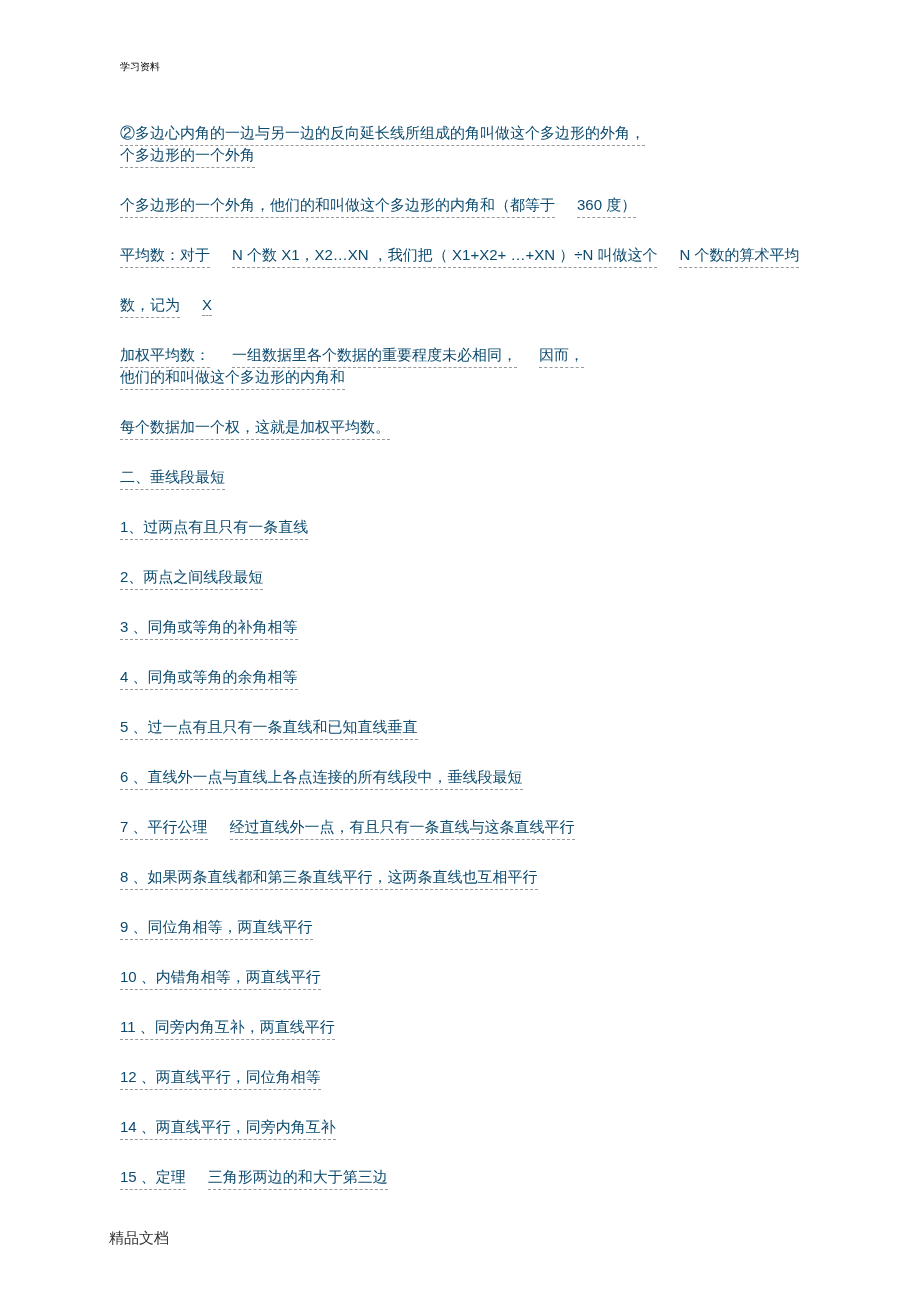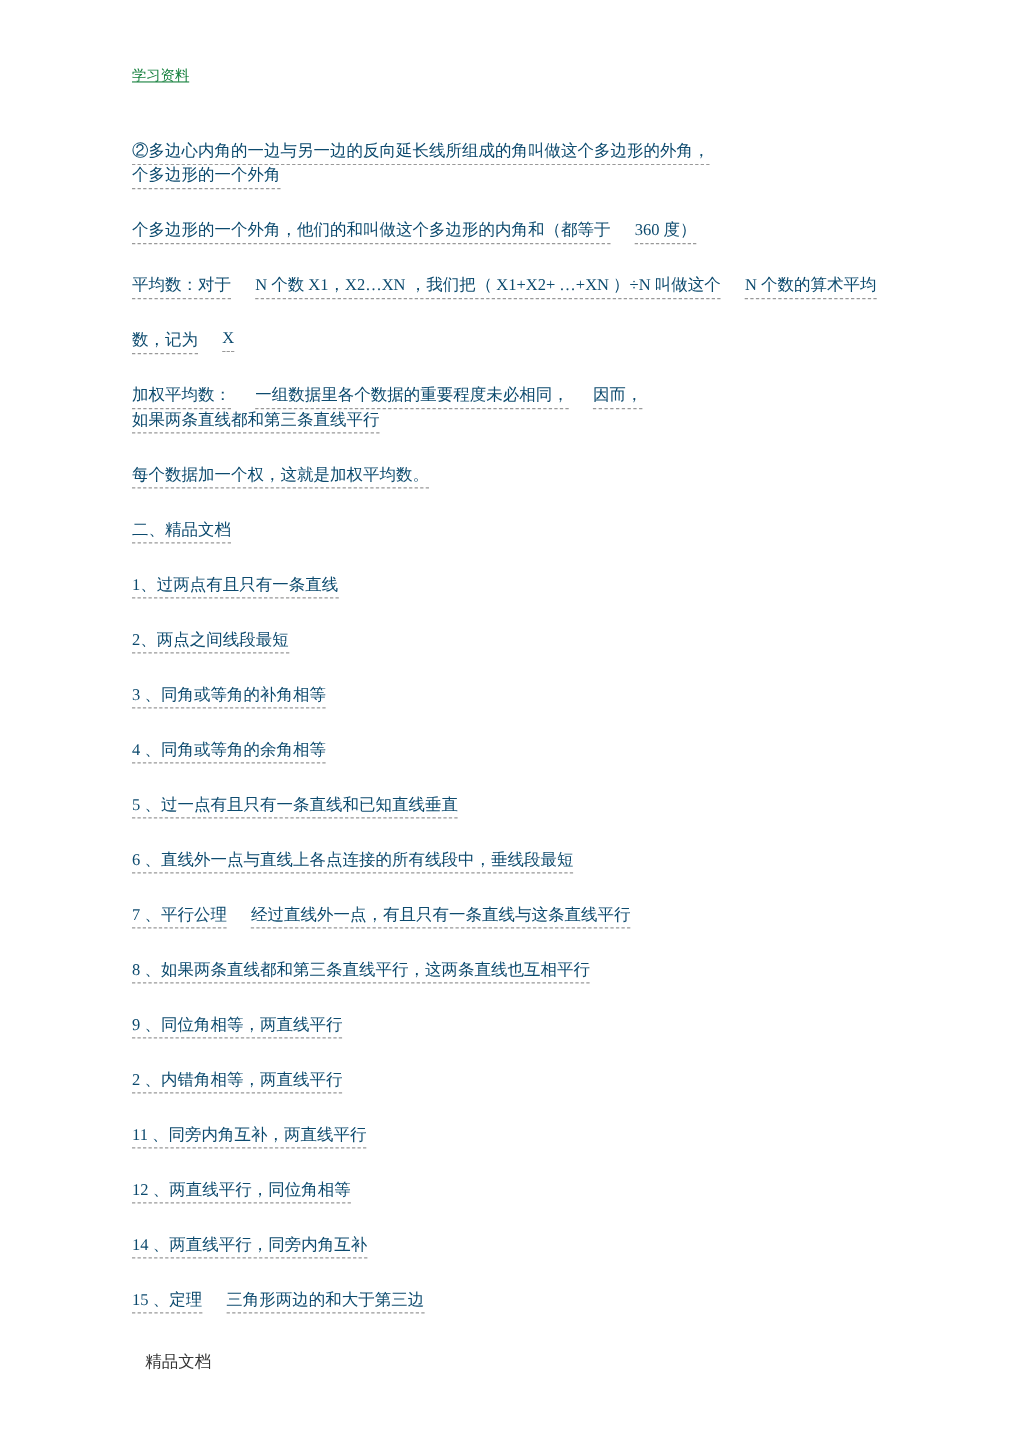--- a/index.html
+++ b/index.html
@@ -9,48 +9,47 @@
     font-family: "SimSun", "宋体", serif;
   }
   .page {
     width: 920px;
     height: 1303px;
     box-sizing: border-box;
     padding: 60px 120px 40px 120px;
     position: relative;
   }
   .header {
-    font-size: 13px;
-    color: #15803d;
+    font-size: 10px;
+    color: #000000;
     margin-bottom: 50px;
-    text-decoration: underline;
   }
   .line-row {
     margin-bottom: 28px;
   }
   .seg {
     display: inline-block;
     border-bottom: 1px dashed #999;
     padding-bottom: 2px;
     font-size: 15px;
     color: #0c4a6e;
     margin-right: 18px;
     vertical-align: top;
   }
   .seg:last-child {
     margin-right: 0;
   }
   .num {
-    font-family: Liberation Serif, serif;
+    font-family: Liberation Sans, sans-serif;
     text-align: right;
   }
   .footer {
     position: absolute;
     bottom: 55px;
-    left: 132px;
+    left: 109px;
     font-size: 15px;
     color: #333;
   }
 </style>
 </head>
 <body>
 
 <div class="page">
 
   <div class="header">学习资料</div>
@@ -73,29 +72,29 @@
 
   <div class="line-row">
     <span class="seg">数，记为</span>
     <span class="seg num">X</span>
   </div>
 
   <div class="line-row">
     <span class="seg">加权平均数：</span>
     <span class="seg">一组数据里各个数据的重要程度未必相同，</span>
     <span class="seg">因而，</span>
-    <span class="seg">如果两条直线都和第三条直线平行</span>
+    <span class="seg">他们的和叫做这个多边形的内角和</span>
   </div>
 
   <div class="line-row">
     <span class="seg">每个数据加一个权，这就是加权平均数。</span>
   </div>
 
   <div class="line-row">
-    <span class="seg">二、精品文档</span>
+    <span class="seg">二、垂线段最短</span>
   </div>
 
   <div class="line-row">
     <span class="seg num">1、过两点有且只有一条直线</span>
   </div>
 
   <div class="line-row">
     <span class="seg num">2、两点之间线段最短</span>
   </div>
 
@@ -122,21 +121,21 @@
 
   <div class="line-row">
     <span class="seg num">8 、如果两条直线都和第三条直线平行，这两条直线也互相平行</span>
   </div>
 
   <div class="line-row">
     <span class="seg num">9 、同位角相等，两直线平行</span>
   </div>
 
   <div class="line-row">
-    <span class="seg num">2 、内错角相等，两直线平行</span>
+    <span class="seg num">10 、内错角相等，两直线平行</span>
   </div>
 
   <div class="line-row">
     <span class="seg num">11 、同旁内角互补，两直线平行</span>
   </div>
 
   <div class="line-row">
     <span class="seg num">12 、两直线平行，同位角相等</span>
   </div>
 

